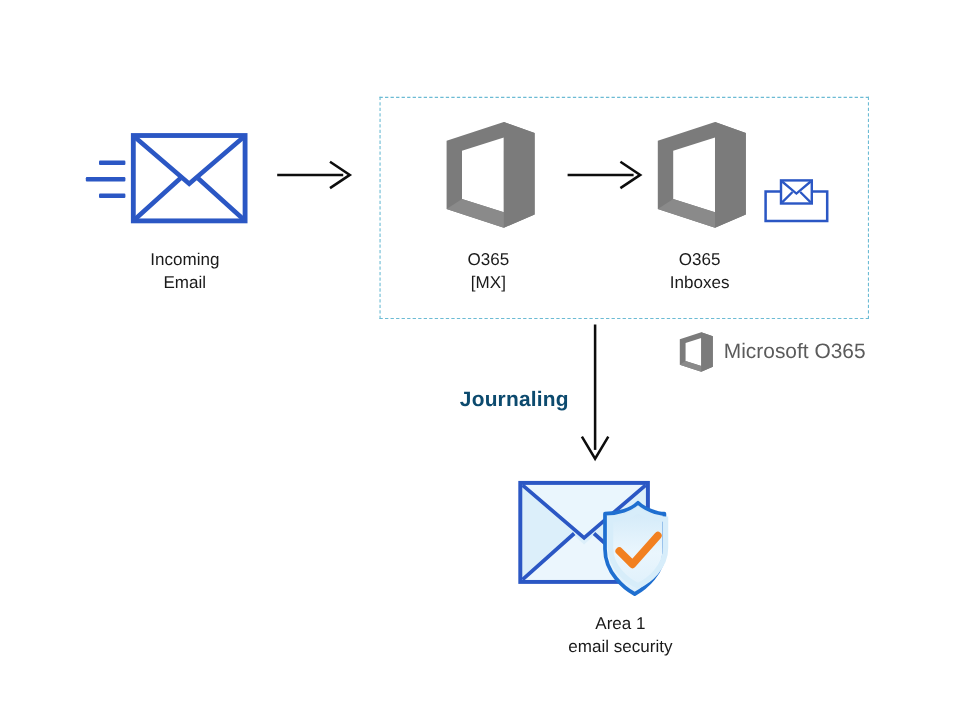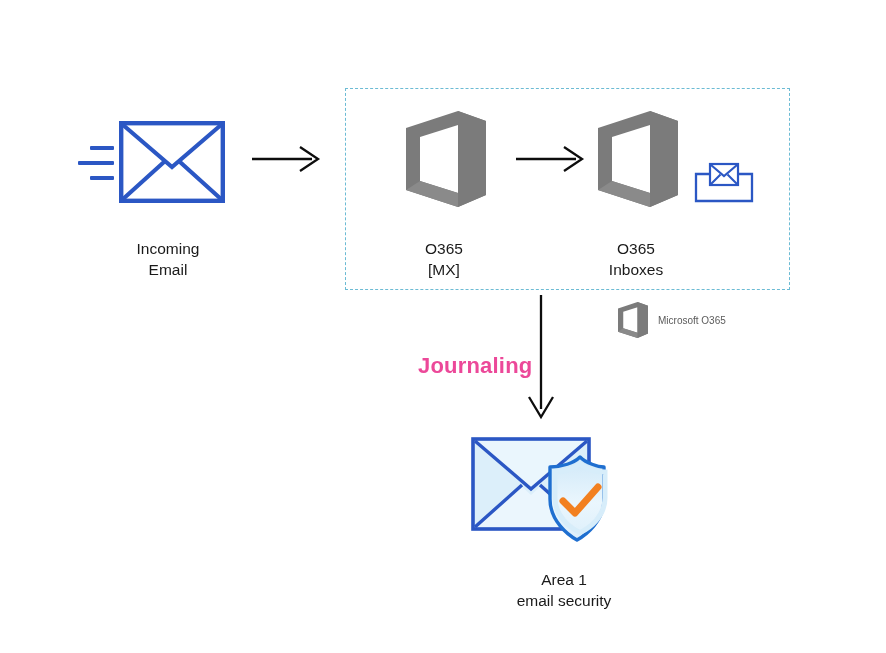--- a/index.html
+++ b/index.html
@@ -24,21 +24,20 @@
     position: absolute;
   }
   .caption {
     position: absolute;
     text-align: center;
     color: #1a1a1a;
     font-size: 15.5px;
     line-height: 21px;
     font-family: "Liberation Sans", sans-serif;
     white-space: pre-line;
-    margin-top: 12px;
   }
   
   #o365-zone {
     position: absolute;
     left: 345px;
     top: 88px;
     width: 445px;
     height: 202px;
     border: 1.6px dashed #6CBBD4;
     box-sizing: border-box;
@@ -71,33 +70,33 @@
   
   #legend {
     position: absolute;
     left: 618px;
     top: 302px;
     display: flex;
     align-items: center;
     gap: 10px;
   }
   #legend-label {
-    font-size: 10px;
+    font-size: 19px;
     color: #5b5b5b;
     font-family: "Liberation Sans", sans-serif;
     white-space: nowrap;
   }
   
   #journaling-label {
     position: absolute;
     left: 418px;
     top: 353px;
-    font-size: 22px;
+    font-size: 19px;
     font-weight: bold;
-    color: #ec4899;
+    color: #0c4a6e;
     font-family: "Liberation Sans", sans-serif;
     letter-spacing: .2px;
   }
   svg { display: block; overflow: visible; }
 </style>
 </head>
 <body>
 
 <div class="canvas">
 

